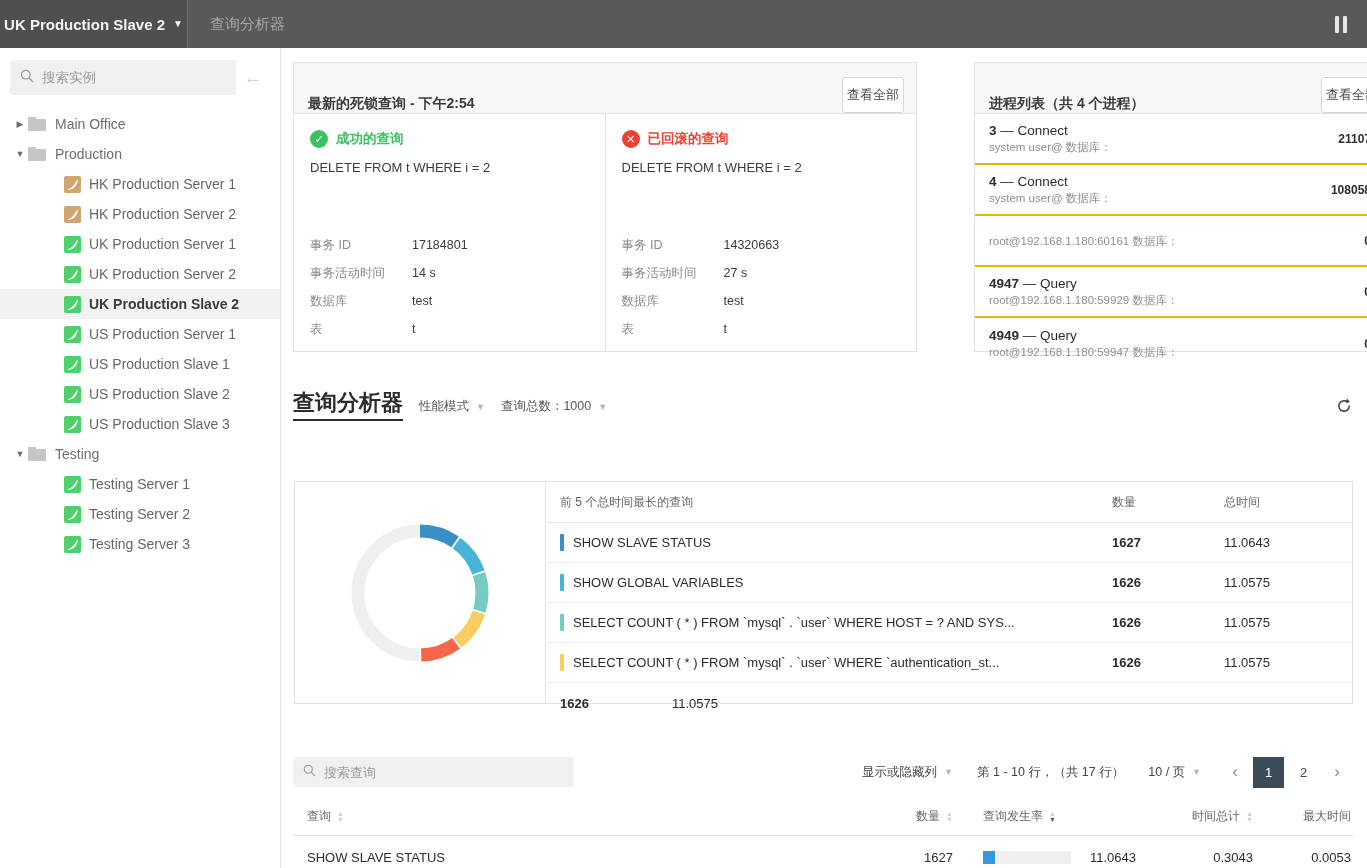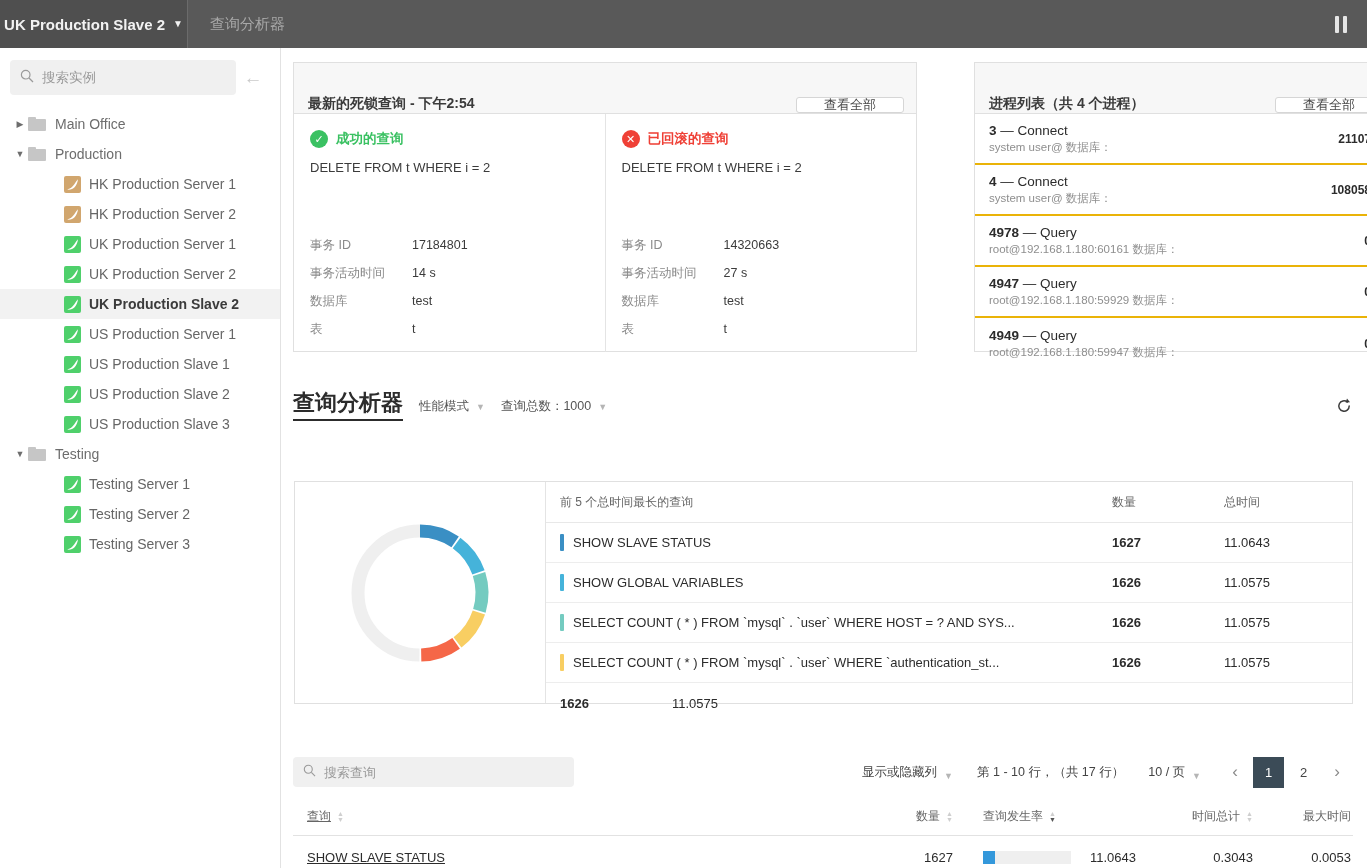--- a/index.html
+++ b/index.html
@@ -108,21 +108,21 @@
   .card { border: 1px solid #e0e0e0; background: #fff; }
   .card-head {
     background: #f7f7f7; border-bottom: 1px solid #e0e0e0;
     height: 51px; display: flex; align-items: flex-end;
     padding: 0 12px 0 14px;
   }
   .card-title { font-size: 14px; font-weight: bold; color: #3b3b3b; }
   .card-head .sp { flex: 1; }
   .view-all-btn {
     border: 1px solid #d6d6d6; background: #fff; border-radius: 3px;
-    height: 16px; padding: 0 27px; font-size: 13px; color: #4a4a4a;
+    height: 36px; padding: 0 4px; font-size: 13px; color: #4a4a4a;
     display: flex; align-items: center; cursor: pointer;
     font-family: "Liberation Sans", sans-serif;
   }
 
   
   .deadlock-card {
     position: absolute; left: 12px; top: 14px; width: 624px; height: 290px;
   }
   .deadlock-body { display: flex; height: 238px; }
   .dl-col { flex: 1; padding: 16px 16px 0 16px; }
@@ -212,21 +212,21 @@
   .q-search {
     width: 281px; height: 30px; background: #f0f0f0; border-radius: 4px;
     display: flex; align-items: center; padding: 0 10px;
   }
   .q-search input {
     border: none; outline: none; background: transparent; font-size: 13px;
     color: #1d4ed8; width: 100%; font-family: "Liberation Sans", sans-serif;
   }
   .q-search input::placeholder { color: #9a9a9a; }
   .qa-tools .sp { flex: 1; }
-  .pg-item { font-size: 12.5px; color: #444; display: flex; align-items: flex-end; white-space: nowrap; }
+  .pg-item { font-size: 12.5px; color: #444; display: flex; align-items: center; white-space: nowrap; }
   .pg-item .dd { margin-left: 7px; color: #b5b5b5; font-size: 9px; }
   .pg-gap { width: 24px; }
   .pg-nav {
     display: flex; align-items: center; margin-left: 18px;
   }
   .pg-arrow {
     width: 32px; height: 30px; display: flex; align-items: center;
     justify-content: center; color: #8a8a8a; font-size: 17px; cursor: pointer;
   }
   .pg-num {
@@ -241,21 +241,21 @@
     position: absolute; left: 12px; top: 750px; width: 1060px;
   }
   .bt-head {
     display: flex; align-items: center; height: 38px;
     font-size: 12px; color: #666; border-bottom: 1px solid #e2e2e2;
   }
   .bt-row {
     display: flex; align-items: center; height: 43px;
     font-size: 13px; color: #2c2c2c; border-bottom: 1px solid #ededed;
   }
-  .c-query { flex: 1; padding-left: 14px; min-width: 0; text-decoration: underline; }
+  .c-query { flex: 1; padding-left: 14px; min-width: 0; }
   .c-count { width: 100px; flex: 0 0 100px; text-align: right; }
   .c-rate  { width: 205px; flex: 0 0 205px; padding-left: 30px; }
   .c-total { width: 95px; flex: 0 0 95px; text-align: right; }
   .c-max   { width: 100px; flex: 0 0 100px; text-align: right; padding-right: 2px; }
   .sorter {
     display: inline-flex; flex-direction: column; margin-left: 6px;
     vertical-align: middle; line-height: 0;
   }
   .sorter span { font-size: 7px; color: #cfcfcf; line-height: 6px; }
   .sorter.desc span.dn { color: #555; }
@@ -509,21 +509,20 @@
           </div>
           <div class="proc-row">
             <div class="proc-left">
               <div class="proc-name"><b>4</b> <span>—</span> <span>Connect</span></div>
               <div class="proc-sub">system user@ 数据库：</div>
             </div>
             <div class="proc-time">108058 s</div>
           </div>
           <div class="proc-row">
             <div class="proc-left">
-              <div class="proc-name"><b>4978</b> <span>—</span> <span>Query</span></div>
               <div class="proc-sub">root@192.168.1.180:60161 数据库：</div>
             </div>
             <div class="proc-time">0 s</div>
           </div>
           <div class="proc-row">
             <div class="proc-left">
               <div class="proc-name"><b>4947</b> <span>—</span> <span>Query</span></div>
               <div class="proc-sub">root@192.168.1.180:59929 数据库：</div>
             </div>
             <div class="proc-time">0 s</div>

